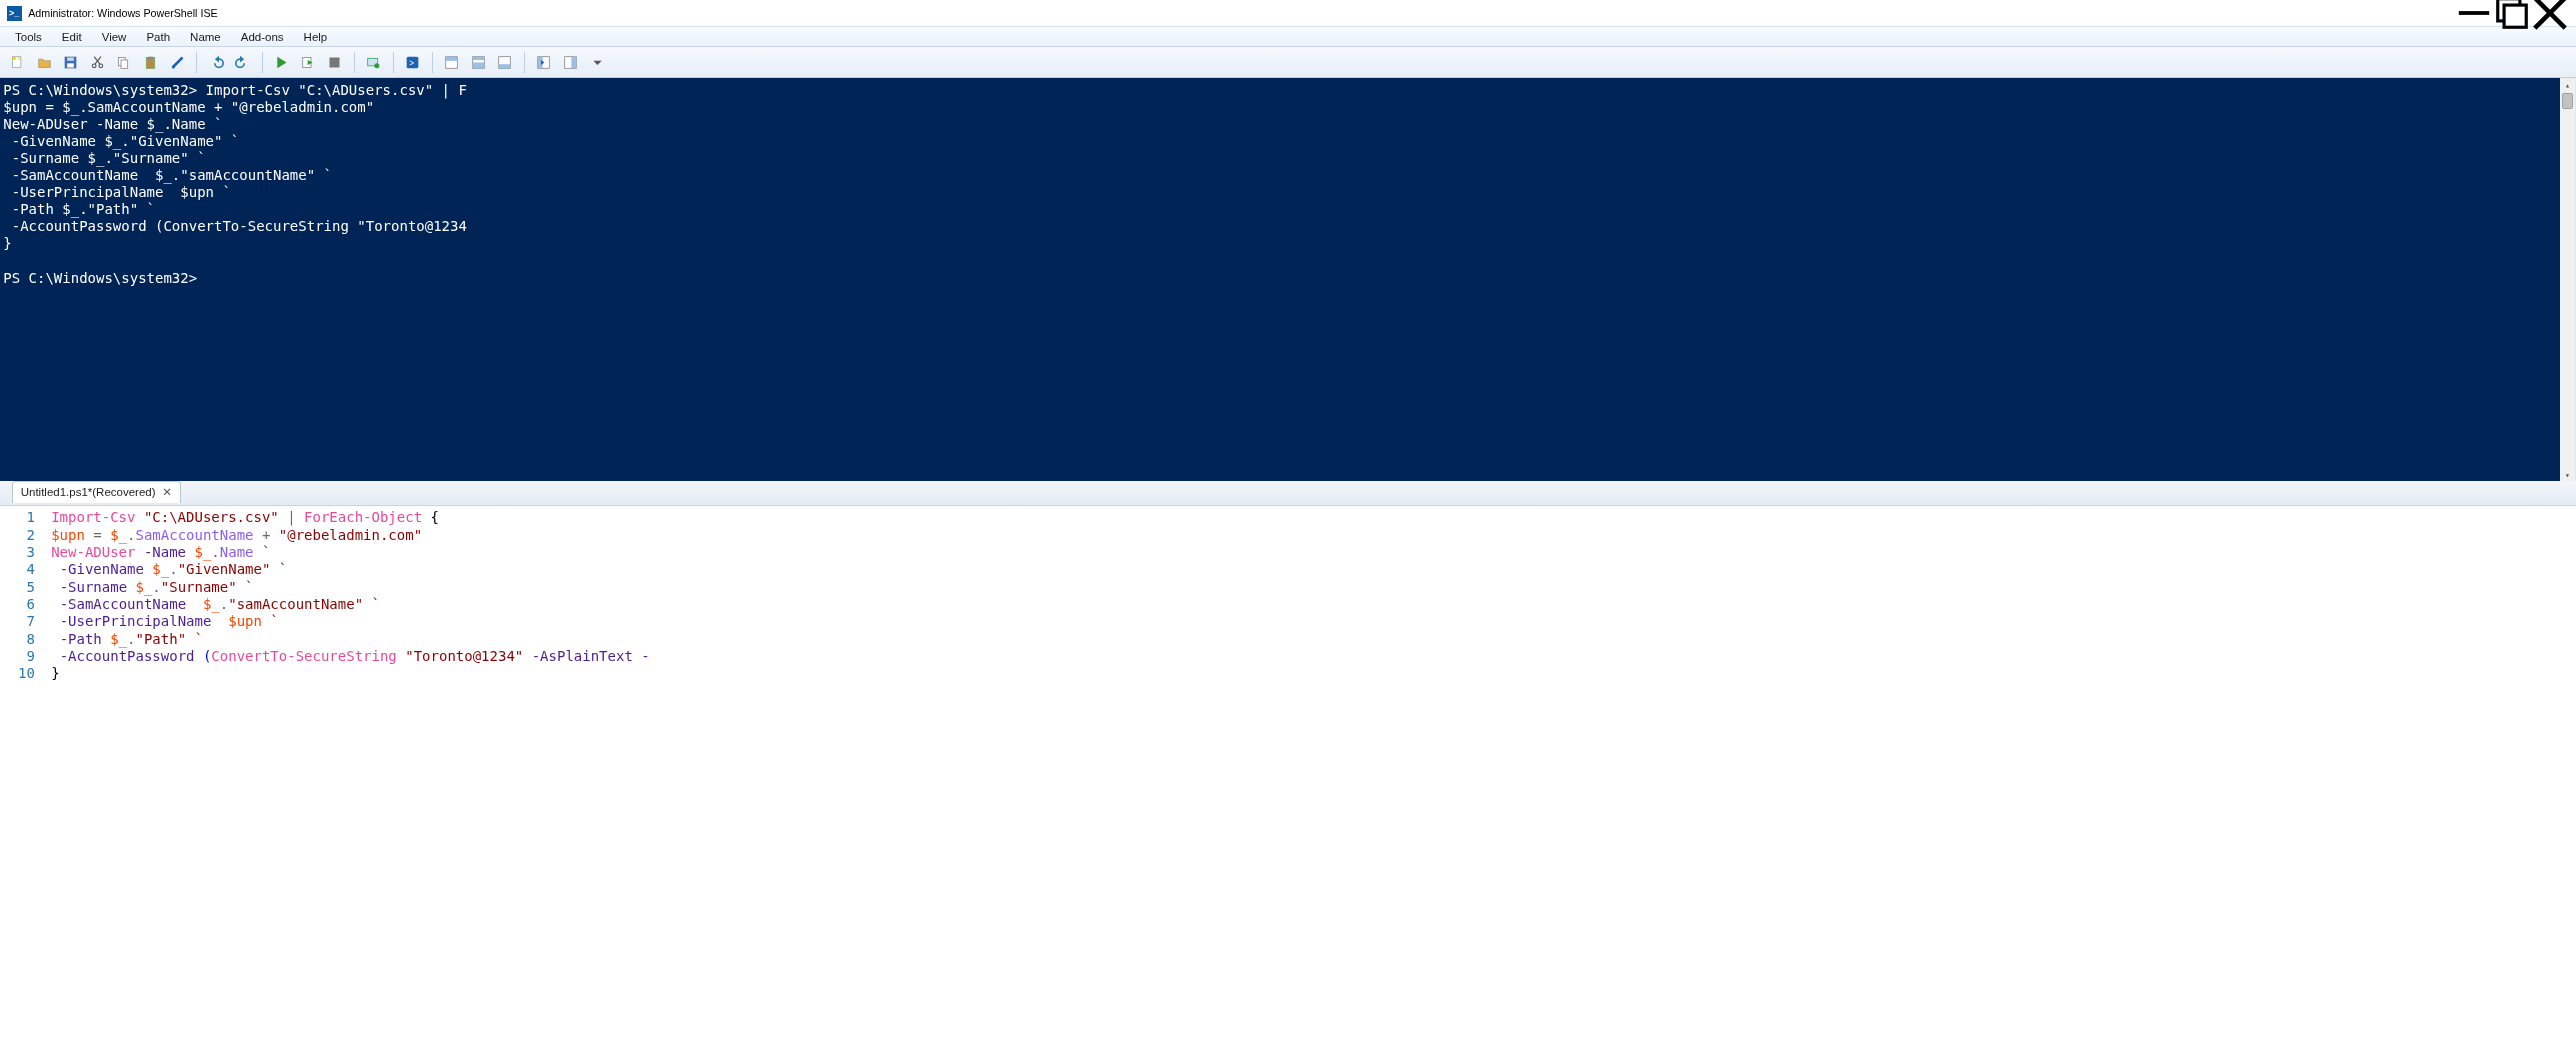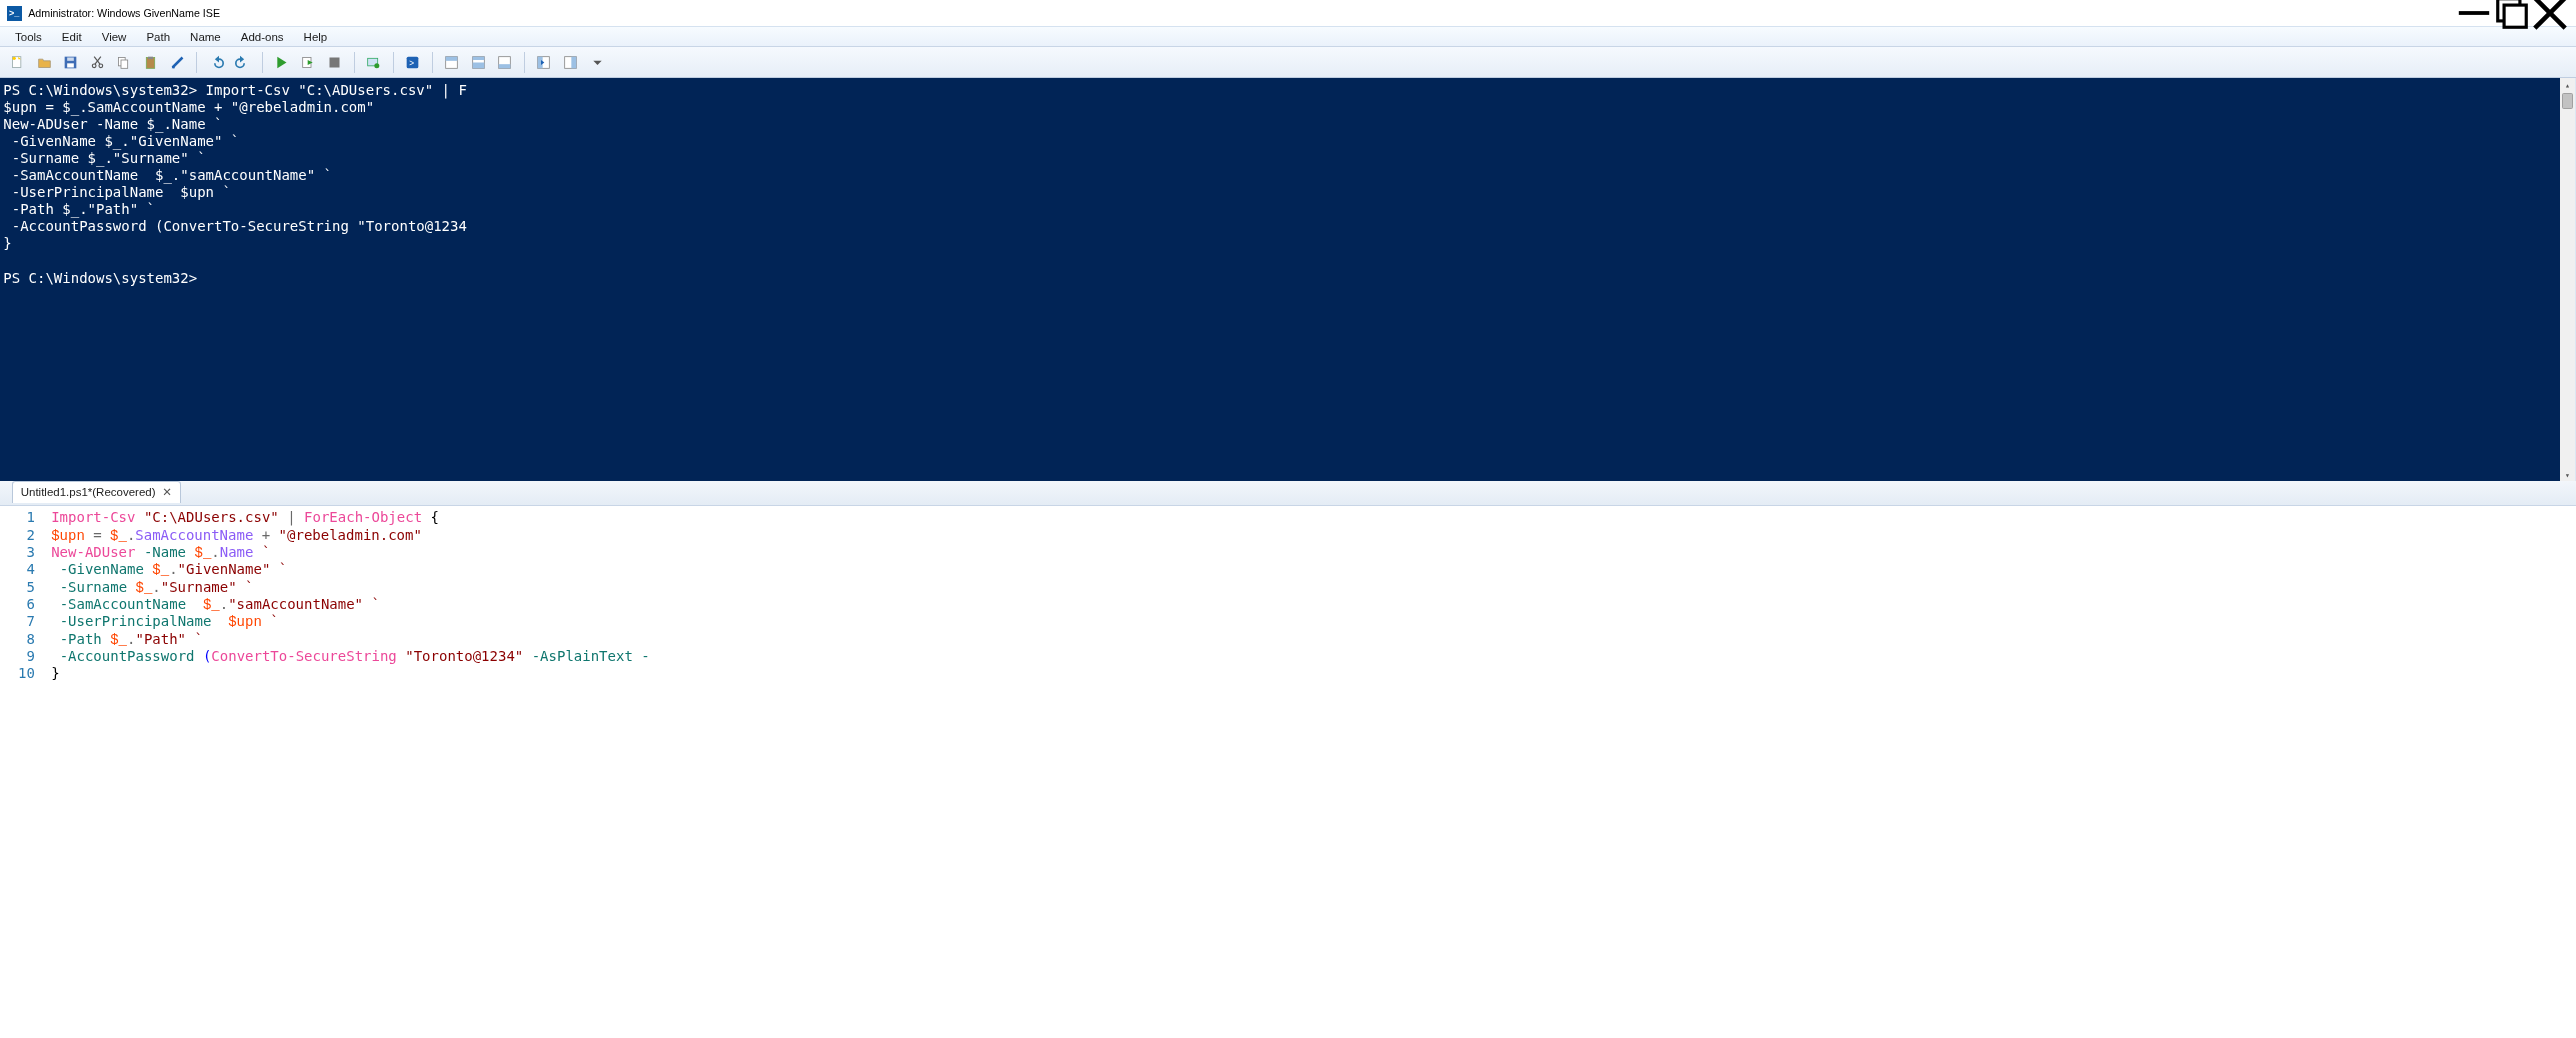--- a/index.html
+++ b/index.html
@@ -170,36 +170,36 @@
     flex:1;
     padding: 3.3px 0 0 8.2px;
     white-space: pre;
     color:#000;
   }
   .code .line { height:17.3px; }
 
   
   .c-cmd   { color:#ec4899; }
   .c-str   { color:#8b0000; }
-  .c-var   { color:#ff4500;font-family:Liberation Mono, monospace; }
-  .c-param { color:#0f766e;margin-top:7px; }
+  .c-var   { color:#ff4500; }
+  .c-param { color:#4c1d95;margin-top:7px; }
   .c-op    { color:#696969; }
   .c-punc  { color:#000; }
   .c-paren { color:#0000ff; }
   .c-text  { color:#8b5cf6; }
 
 </style>
 </head>
 <body>
 
 <div class="title-bar">
   <div class="app-icon">
     <span>&gt;_</span>
   </div>
-  <div class="title-text">Administrator: Windows GivenName ISE</div>
+  <div class="title-text">Administrator: Windows PowerShell ISE</div>
   <div class="spacer"></div>
   <div class="win-btn">
     <svg viewBox="0 0 10 10">
         <line x1="1" y1="5" x2="9" y2="5" stroke="#000" stroke-width="1"></line>
       </svg>
   </div>
   <div class="win-btn">
     <svg viewBox="0 0 12 12">
         <rect x="1.5" y="1.5" width="7" height="7" fill="none" stroke="#000" stroke-width="1"></rect>
         <rect x="3.5" y="3.5" width="7" height="7" fill="#fff" stroke="#000" stroke-width="1"></rect>

